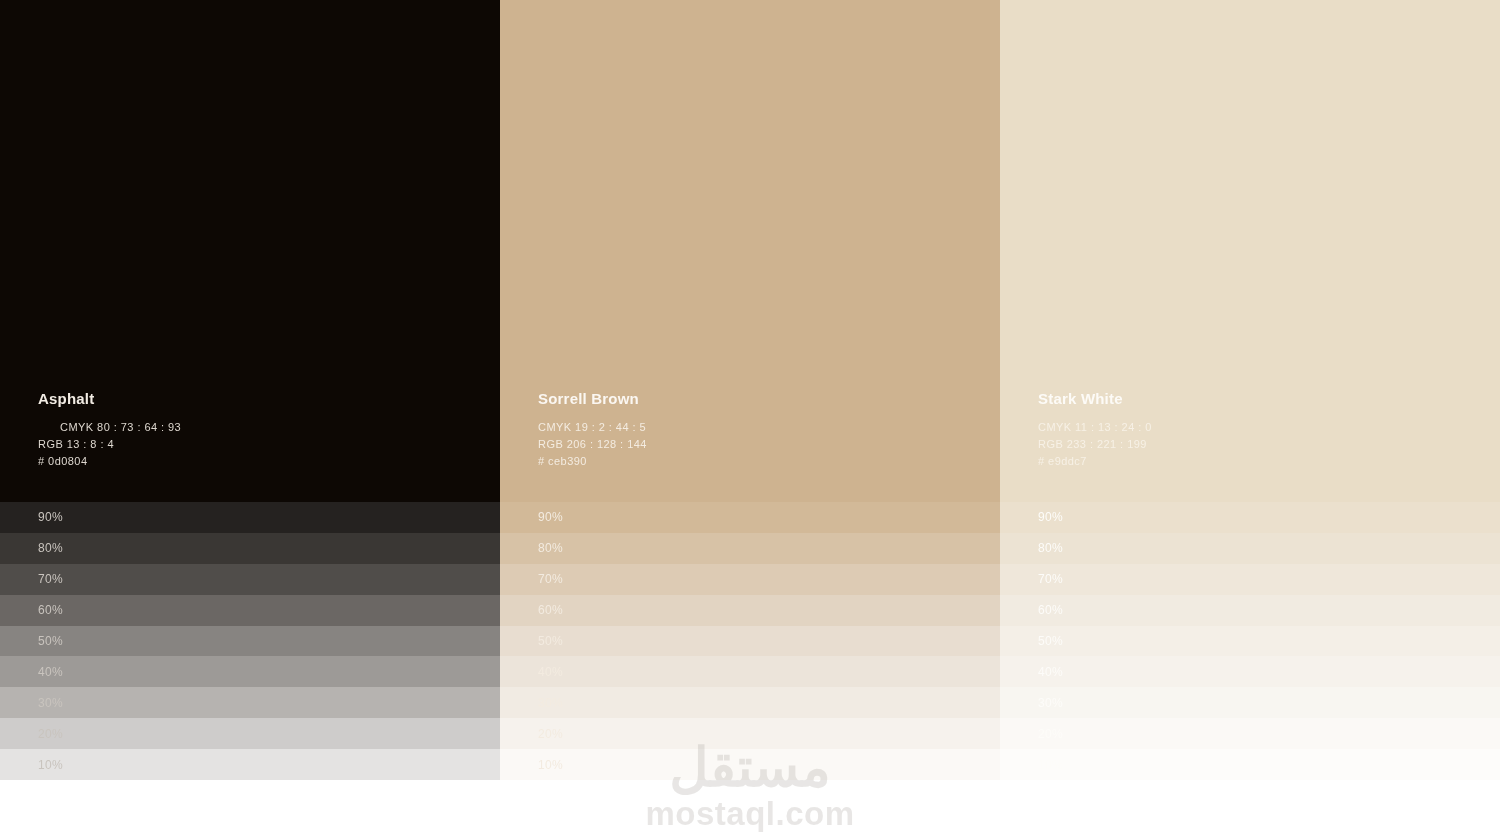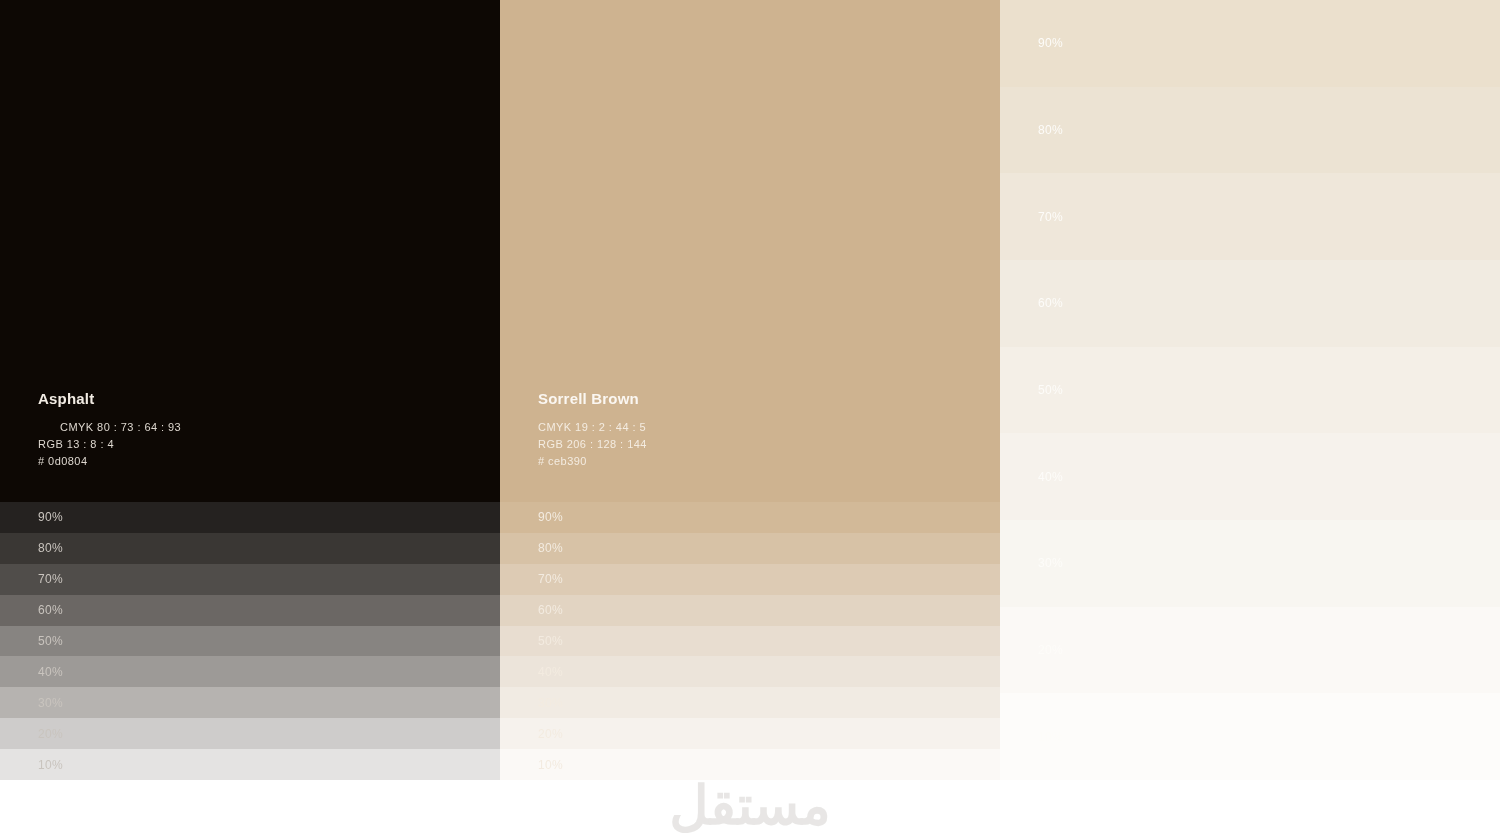--- a/index.html
+++ b/index.html
@@ -178,20 +178,28 @@
         <div class="tint" style="background-color: rgb(246, 242, 237);">
           <span class="tint-label" style="color: rgb(243, 235, 224);">20%</span>
         </div>
         <div class="tint" style="background-color: rgb(251, 249, 246);">
           <span class="tint-label" style="color: rgb(243, 235, 224);">10%</span>
         </div>
       </div>
   </div>
 
   <div class="column">
+    <div class="swatch" style="background-color: rgb(233, 221, 199);">
+      <div class="info">
+        <div class="color-name" style="color: rgb(253, 251, 247);">Stark White</div>
+        <div class="spec" style="color: rgb(247, 241, 230);">CMYK  11 : 13 : 24 : 0</div>
+        <div class="spec" style="color: rgb(247, 241, 230);">RGB  233 : 221 : 199</div>
+        <div class="spec" style="color: rgb(247, 241, 230);"># e9ddc7</div>
+      </div>
+    </div>
     <div class="tints">
         <div class="tint" style="background-color: rgb(235, 224, 205);">
           <span class="tint-label" style="color: rgb(253, 252, 249);">90%</span>
         </div>
         <div class="tint" style="background-color: rgb(236, 227, 211);">
           <span class="tint-label" style="color: rgb(253, 252, 249);">80%</span>
         </div>
         <div class="tint" style="background-color: rgb(239, 231, 218);">
           <span class="tint-label" style="color: rgb(253, 252, 249);">70%</span>
         </div>
@@ -211,15 +219,16 @@
           <span class="tint-label" style="color: rgb(253, 252, 249);">20%</span>
         </div>
         <div class="tint" style="background-color: rgb(253, 252, 250);">
           <span class="tint-label" style="color: rgb(253, 252, 249);">10%</span>
         </div>
       </div>
   </div>
 
   <div class="watermark">
     <div class="wm-arabic">مستقل</div>
+    <div class="wm-latin">mostaql.com</div>
   </div>
 
 </div>
 
 </body></html>

